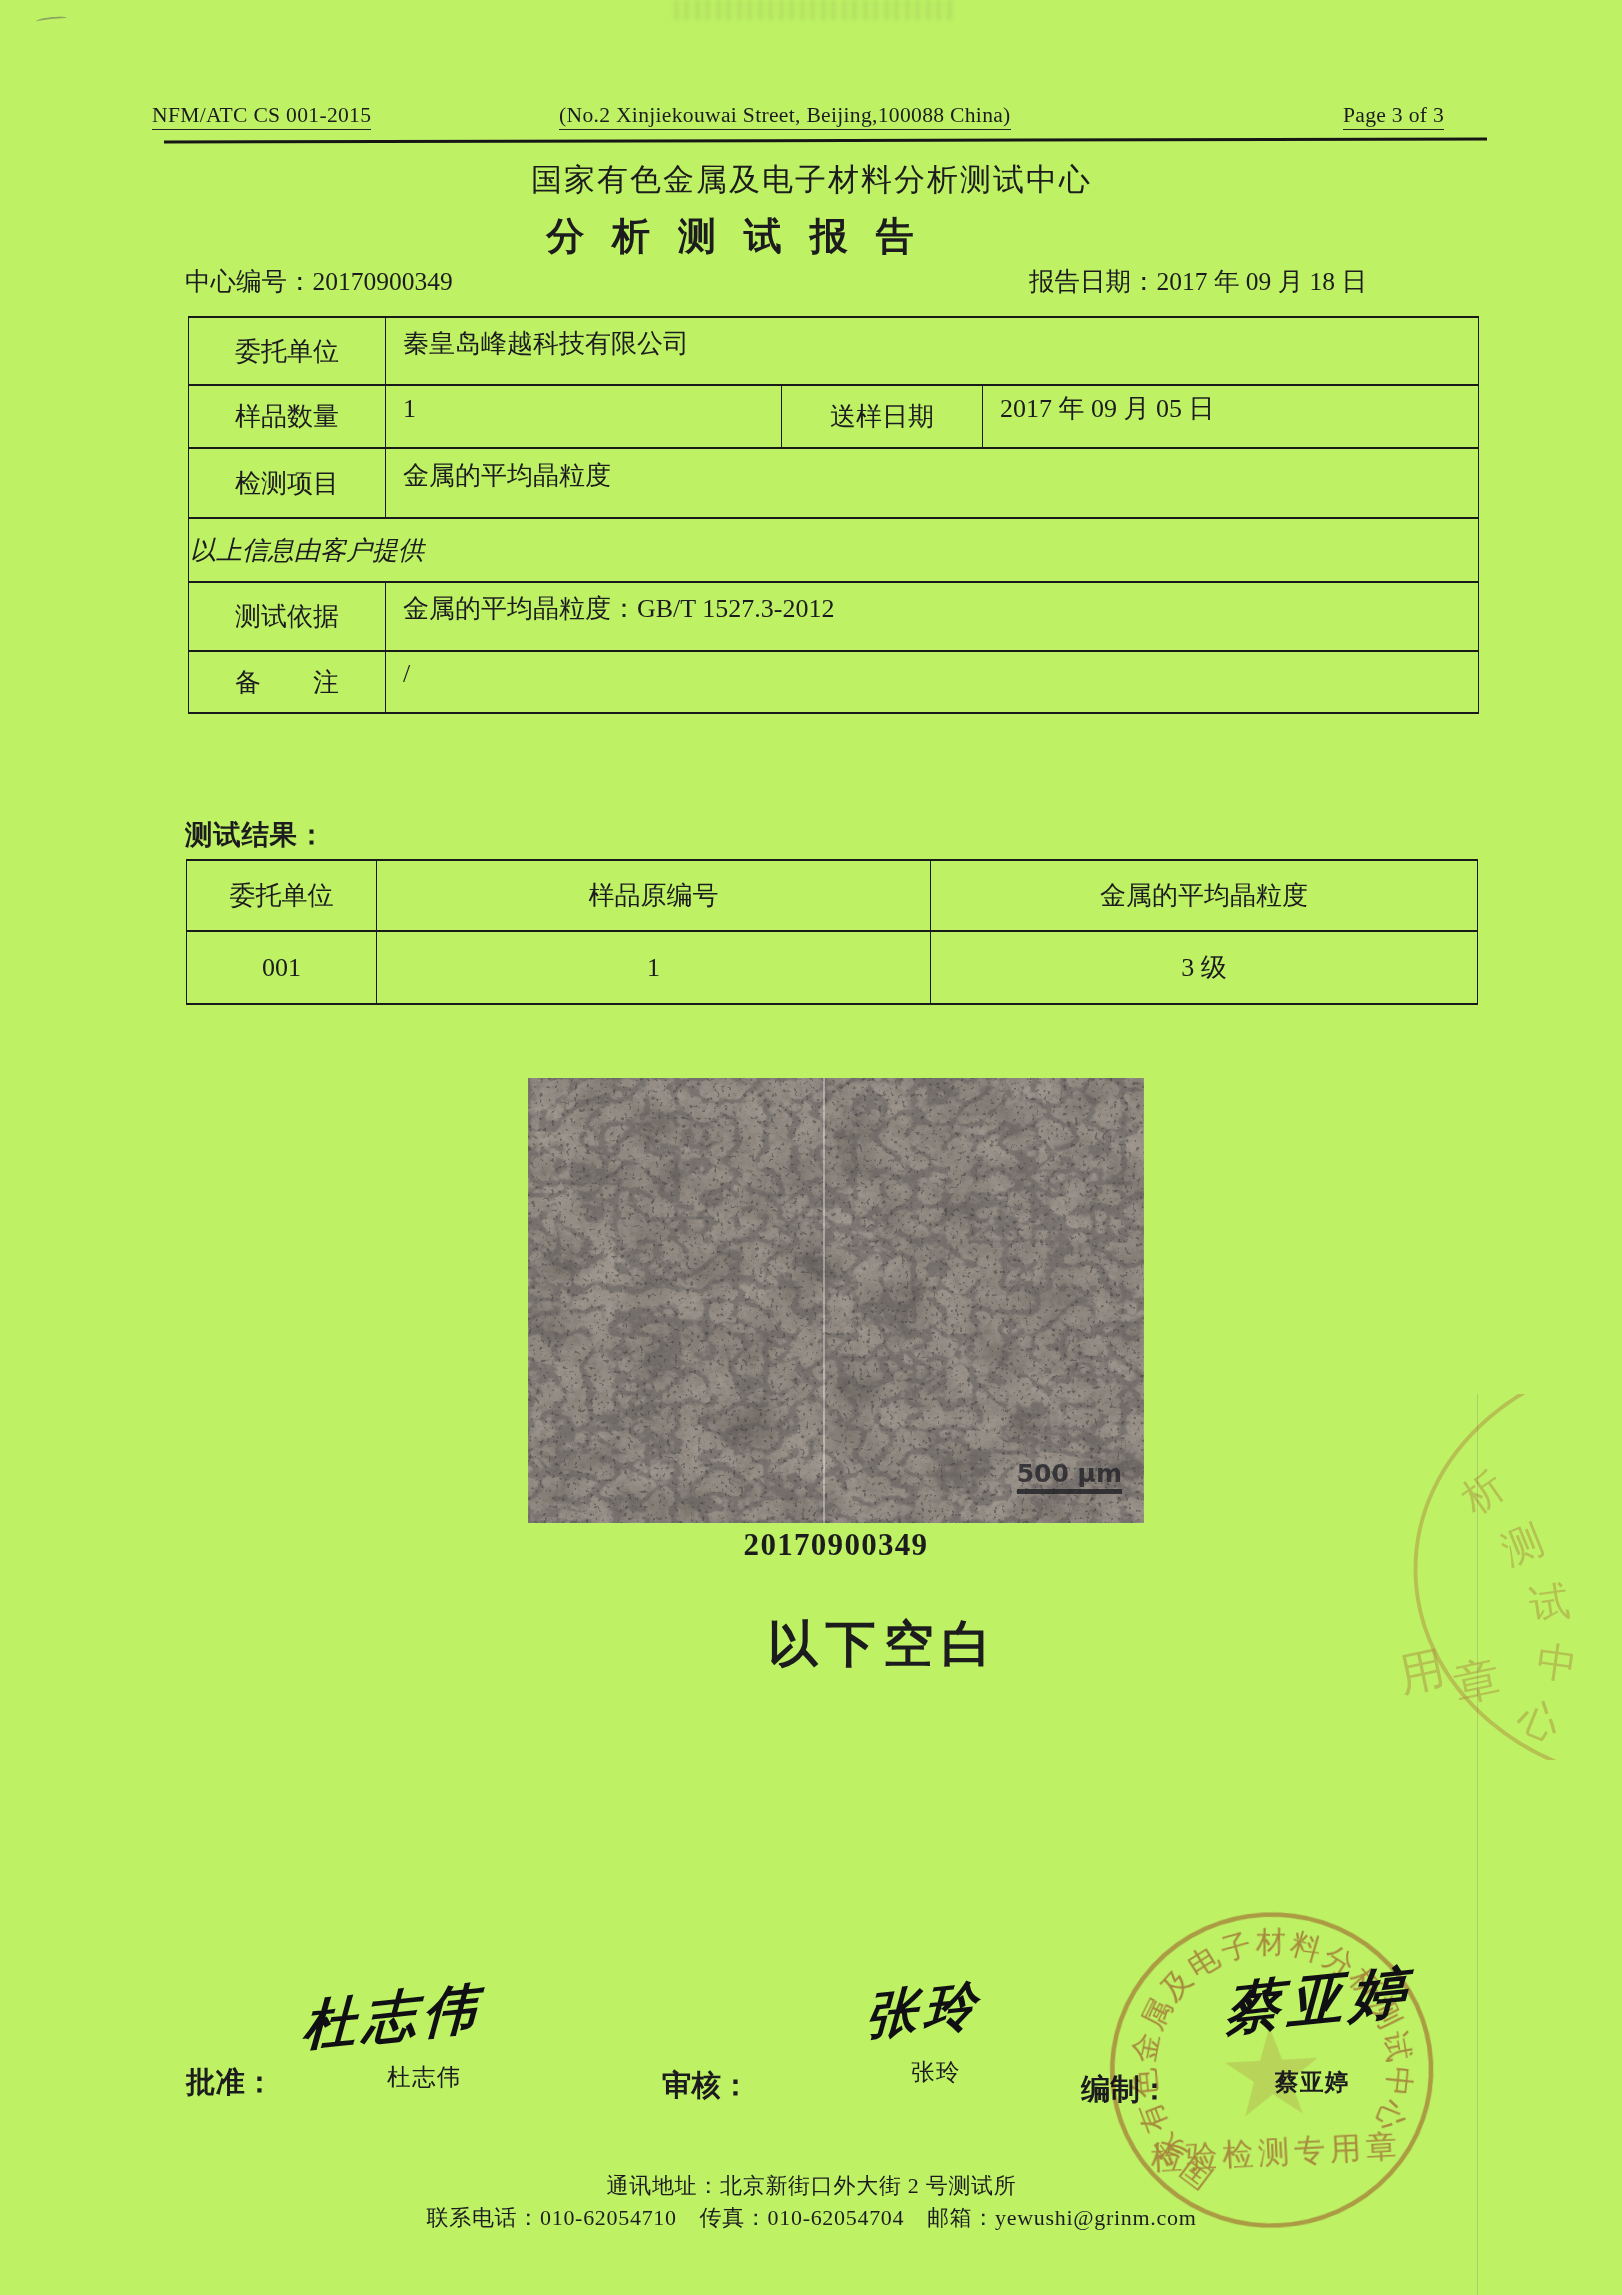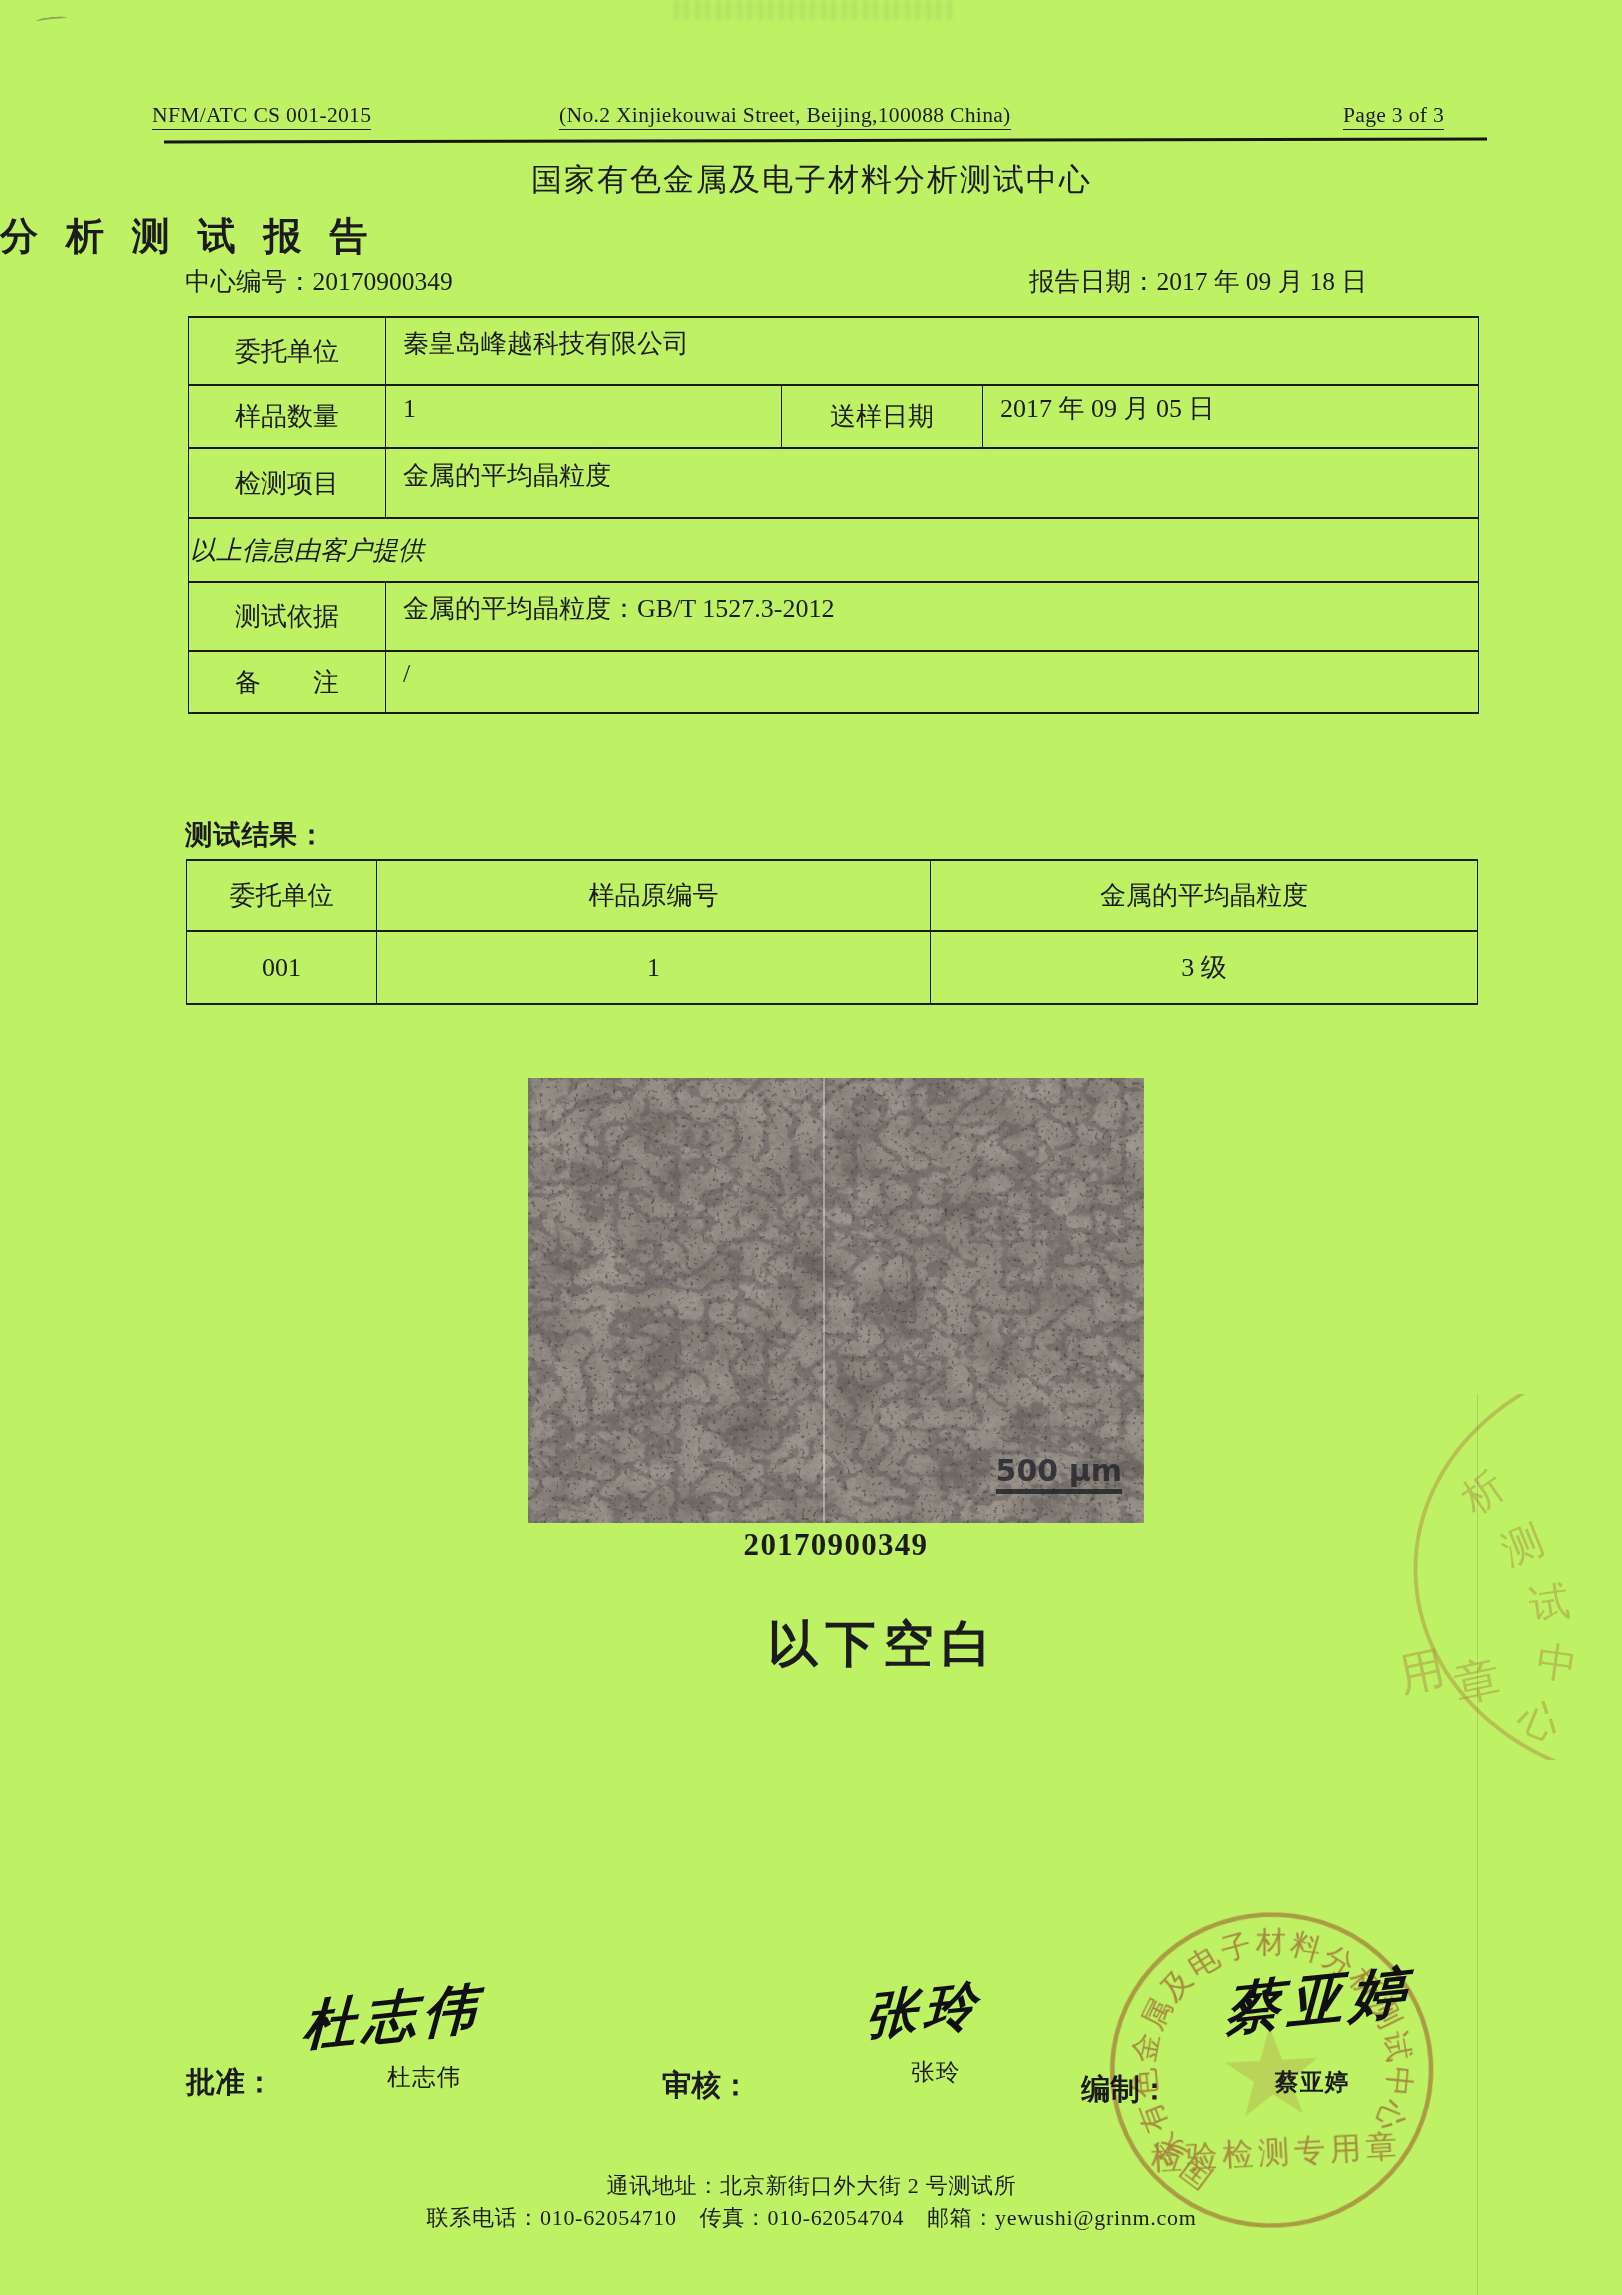--- a/index.html
+++ b/index.html
@@ -19,41 +19,41 @@
   .scanline-right{left:1477px;top:1394px;width:1.3px;height:902px;background:rgba(120,120,120,.28);}
   
   .hdr{top:103px;font-size:21.6px;letter-spacing:0.3px;white-space:nowrap;}
   .hdr u{text-decoration:none;border-bottom:1.3px solid #222;padding-bottom:2px;}
   .hdr-left{left:152px;}
   .hdr-center{left:559px;}
   .hdr-right{left:1343px;}
   .main-rule{left:164px;top:139px;width:1323px;height:3.3px;background:#161616;transform:rotate(-0.12deg);}
   
   .title-org{left:0;top:159px;width:1623px;text-align:center;font-size:31px;letter-spacing:2px;}
-  .title-report{left:0;top:211px;width:1469px;font-size:38px;font-weight:bold;letter-spacing:9.2px;}
+  .title-report{left:0;top:211px;width:1469px;text-align:center;font-size:38px;font-weight:bold;letter-spacing:9.2px;}
   .meta-row{top:264px;font-size:25.5px;white-space:nowrap;}
   .meta-left{left:185px;}
   .meta-right{left:1029px;}
   
   table{border-collapse:collapse;table-layout:fixed;}
   .info-table{left:188px;top:316px;width:1290px;}
   .info-table td{border:1.3px solid #1a1a1a;border-top-width:2.6px;border-bottom-width:2.6px;
     font-size:26px;padding:0 0 16px 17px;vertical-align:middle;}
   .info-table td.lbl{text-align:center;padding:0;}
   .info-table td.ctr{text-align:left;padding:1px;font-style:italic;}
   .results-table{left:186px;top:859px;width:1291px;}
   .results-table td{border:1.3px solid #1a1a1a;border-top-width:2.6px;border-bottom-width:2.6px;
     font-size:26px;text-align:center;vertical-align:middle;padding:0;}
   .results-heading{left:185px;top:817px;font-size:27.5px;font-weight:bold;letter-spacing:0.7px;}
   
   .micro{left:528px;top:1078px;width:616px;height:445px;filter:contrast(1.12) brightness(1.02);}
   .micro-seam{left:calc(48% - 0.7px);top:0;width:2px;height:100%;background:rgba(255,255,255,.32);}
   .scalebar{right:22px;bottom:29px;text-align:center;
     font-family:"DejaVu Sans","Liberation Sans",sans-serif;
-    font-size:30px;font-weight:bold;color:#2e2e33;opacity:.82;}
+    font-size:25px;font-weight:bold;color:#2e2e33;opacity:.82;}
   .scalebar .bar{margin-top:1.3px;height:5.2px;background:#2a2a2e;}
   .fig-caption{left:528px;top:1527px;width:616px;text-align:center;font-size:31px;font-weight:bold;letter-spacing:1.3px;}
   .blank-note{left:0;top:1611px;width:1767px;text-align:center;font-size:50px;font-weight:bold;letter-spacing:7.9px;}
   
   .sig-label{font-size:29.4px;font-weight:bold;}
   .handwriting{font-family:"DejaVu Sans","Liberation Sans",sans-serif;font-style:italic;font-weight:bold;
     transform:rotate(-6deg) skewX(-8deg);letter-spacing:6.5px;color:#101014;white-space:nowrap;}
   .printed-name{font-size:23.6px;letter-spacing:1.3px;white-space:nowrap;}
   
   .stamp{mix-blend-mode:multiply;}

